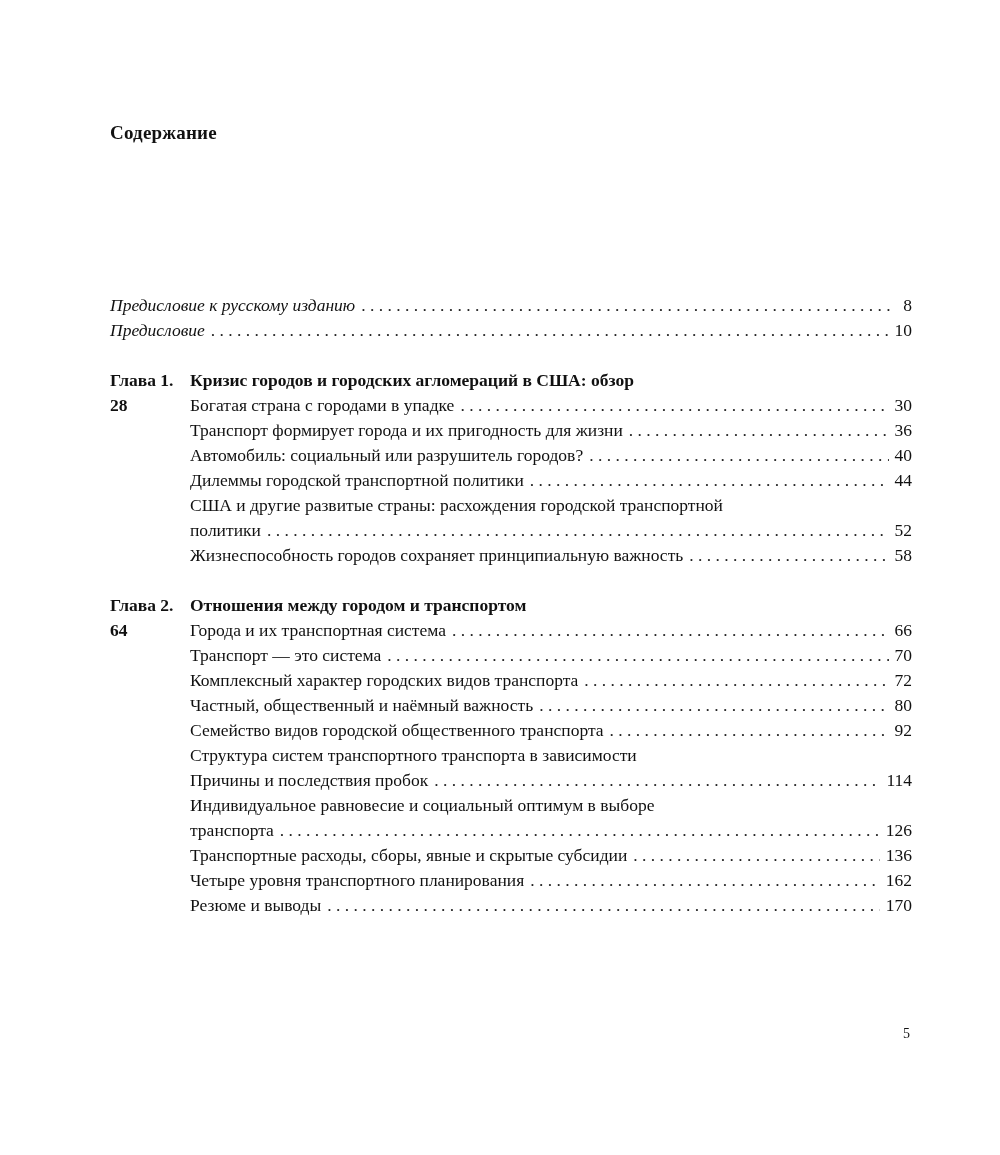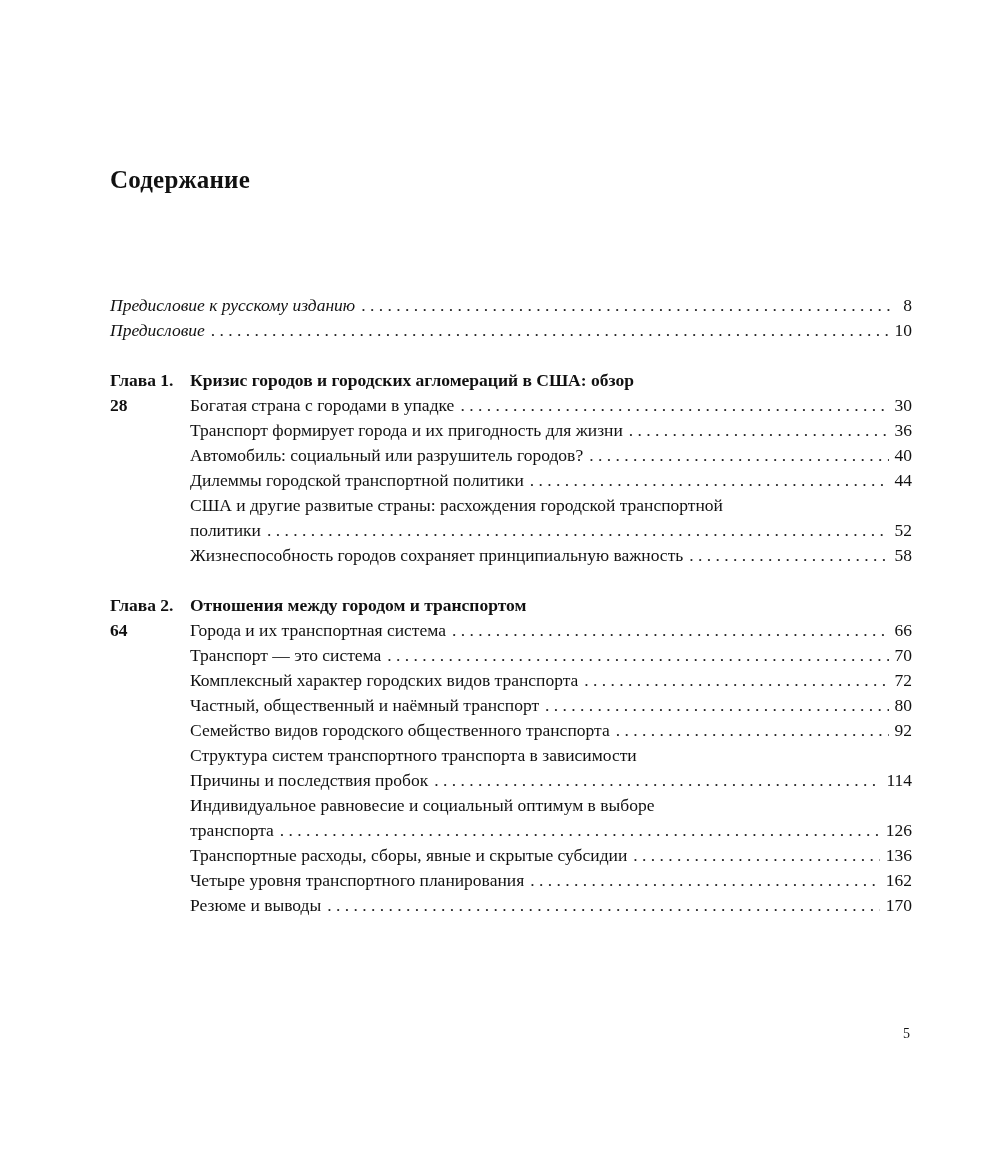--- a/index.html
+++ b/index.html
@@ -3,21 +3,21 @@
   <meta charset="utf-8">
   <style>
     html, body { margin: 0; padding: 0; background: #ffffff; }
     body {
       width: 1000px; height: 1155px; position: relative; overflow: hidden;
       color: #111111;
       font-family: "Liberation Serif", "DejaVu Serif", serif;
     }
     .title {
       position: absolute; left: 110px; top: 122px;
-      font-size: 25px; font-weight: bold; letter-spacing: 0.2px; margin-top: 44px;
+      font-size: 19px; font-weight: bold; letter-spacing: 0.2px;
     }
     .toc { position: absolute; left: 110px; top: 293px; width: 802px; }
     .row {
       position: relative; height: 25px; line-height: 25px;
       font-size: 17.5px; display: flex; align-items: flex-start;
     }
     .row .label-wrap { white-space: nowrap; }
     .row .dots {
       flex: 1; overflow: hidden; white-space: nowrap;
       margin: 0 6px; letter-spacing: 3.2px; color: #222;
@@ -118,26 +118,26 @@
     <span class="label-wrap">Транспорт — это система</span>
     <span class="dots"></span>
     <span class="page">70</span>
   </div>
   <div class="row sub">
     <span class="label-wrap">Комплексный характер городских видов транспорта</span>
     <span class="dots"></span>
     <span class="page">72</span>
   </div>
   <div class="row sub">
-    <span class="label-wrap">Частный, общественный и наёмный транспорт</span>
+    <span class="label-wrap">Частный, общественный и наёмный важность</span>
     <span class="dots"></span>
     <span class="page">80</span>
   </div>
   <div class="row sub">
-    <span class="label-wrap">Семейство видов городского общественного транспорта</span>
+    <span class="label-wrap">Семейство видов городской общественного транспорта</span>
     <span class="dots"></span>
     <span class="page">92</span>
   </div>
   <div class="wrap-line">Структура систем транспортного транспорта в зависимости</div>
   <div class="row sub">
     <span class="label-wrap">Причины и последствия пробок</span>
     <span class="dots"></span>
     <span class="page">114</span>
   </div>
   <div class="wrap-line">Индивидуальное равновесие и социальный оптимум в выборе</div>

